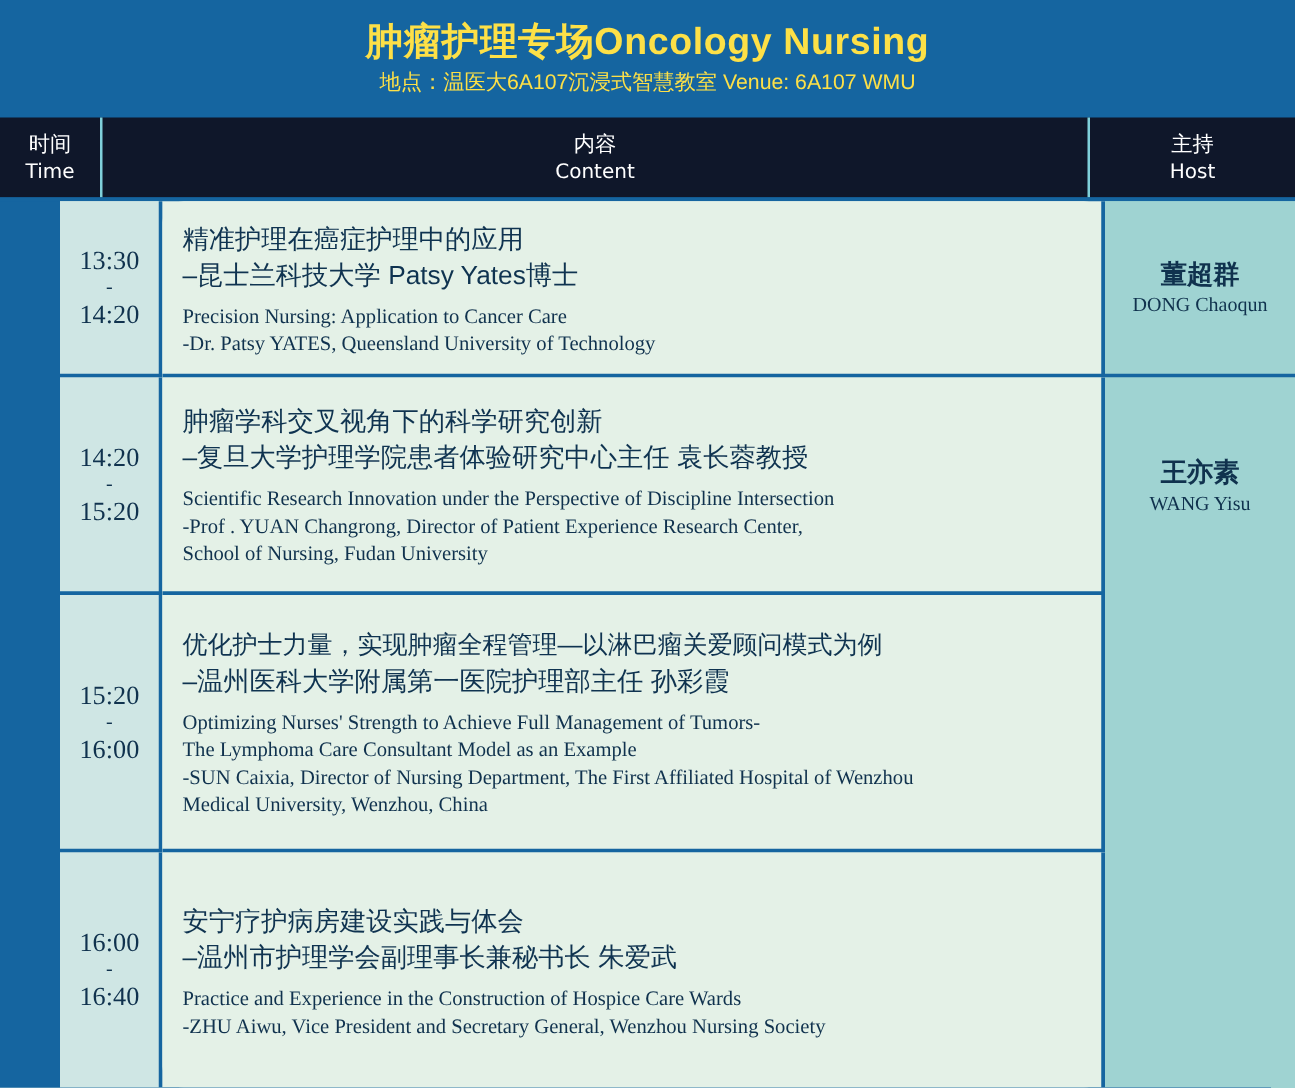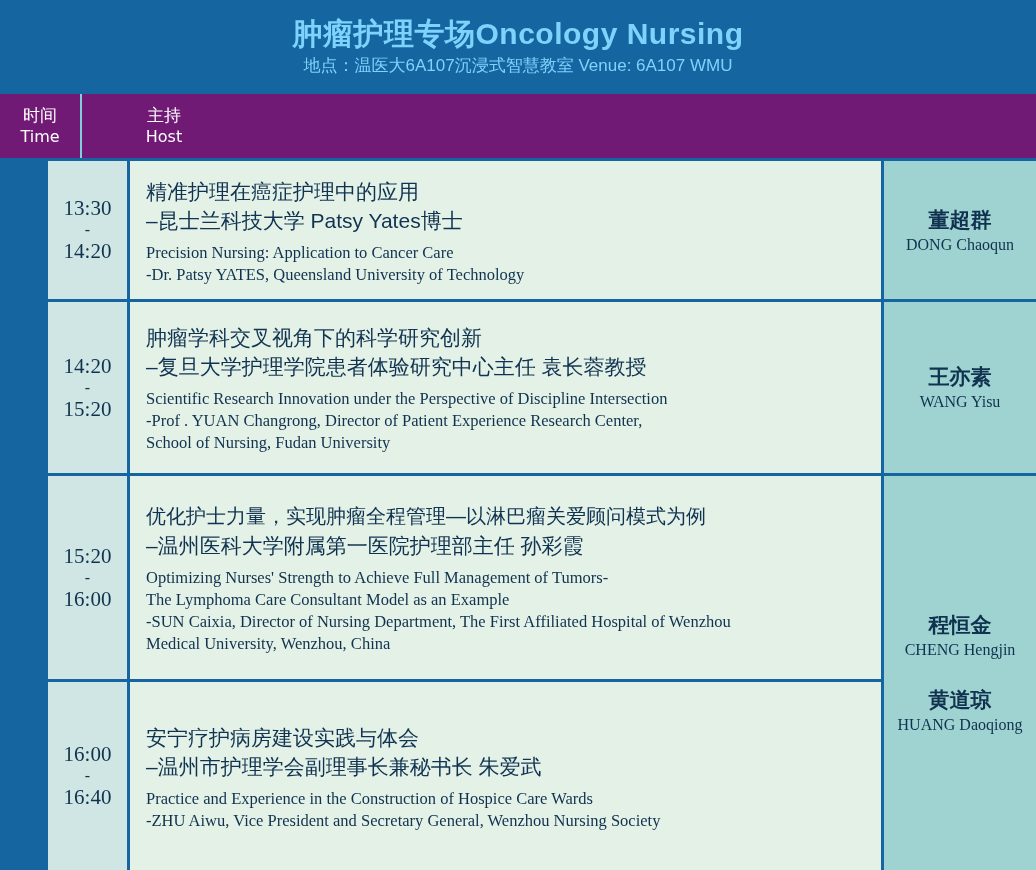--- a/index.html
+++ b/index.html
@@ -22,21 +22,21 @@
     flex-direction: column;
   }
   
   .header {
     height: 94px;
     background: #1565a0;
     display: flex;
     flex-direction: column;
     align-items: center;
     justify-content: center;
-    color: #7dd3fc;
+    color: #fde047;
     flex: 0 0 auto;
   }
   .header-title {
     font-size: 30px;
     font-weight: bold;
     letter-spacing: 0.5px;
     line-height: 36px;
     white-space: nowrap;
   }
   .header-sub {
@@ -45,21 +45,21 @@
     line-height: 24px;
     margin-top: 2px;
     white-space: nowrap;
   }
   
   .colhead {
     display: flex;
     height: 64px;
     flex: 0 0 auto;
     color: #ffffff;
-    background: #701a75;
+    background: #0f172a;
   }
   .colhead .cell {
     display: flex;
     flex-direction: column;
     align-items: center;
     justify-content: center;
     font-size: 17px;
     line-height: 21px;
     box-sizing: border-box;
   }
@@ -178,20 +178,24 @@
   <div class="header">
     <div class="header-title">肿瘤护理专场Oncology Nursing</div>
     <div class="header-sub">地点：温医大6A107沉浸式智慧教室  Venue: 6A107 WMU</div>
   </div>
 
   <div class="colhead">
     <div class="cell c-time">
       <span class="cn">时间</span>
       <span class="en">Time</span>
     </div>
+    <div class="cell c-content">
+      <span class="cn">内容</span>
+      <span class="en">Content</span>
+    </div>
     <div class="cell c-host">
       <span class="cn">主持</span>
       <span class="en">Host</span>
     </div>
   </div>
 
   <div class="grid">
 
     <div class="col-time">
       <div class="time-cell" style="flex:0 0 141px">
@@ -261,28 +265,16 @@
 
     <div class="col-host">
       <div class="host-cell" style="flex:0 0 141px">
         <div class="host-cn">董超群</div>
         <div class="host-en">DONG Chaoqun</div>
       </div>
       <div class="host-cell" style="flex:0 0 174px">
         <div class="host-cn">王亦素</div>
         <div class="host-en">WANG Yisu</div>
       </div>
-      <div class="host-cell" style="flex:1 1 auto">
-        <div class="host-stack">
-          <div class="host-group">
-            <div class="host-cn">程恒金</div>
-            <div class="host-en">CHENG Hengjin</div>
-          </div>
-          <div class="host-group">
-            <div class="host-cn">黄道琼</div>
-            <div class="host-en">HUANG Daoqiong</div>
-          </div>
-        </div>
-      </div>
     </div>
 
   </div>
 </div>
 
 </body></html>

